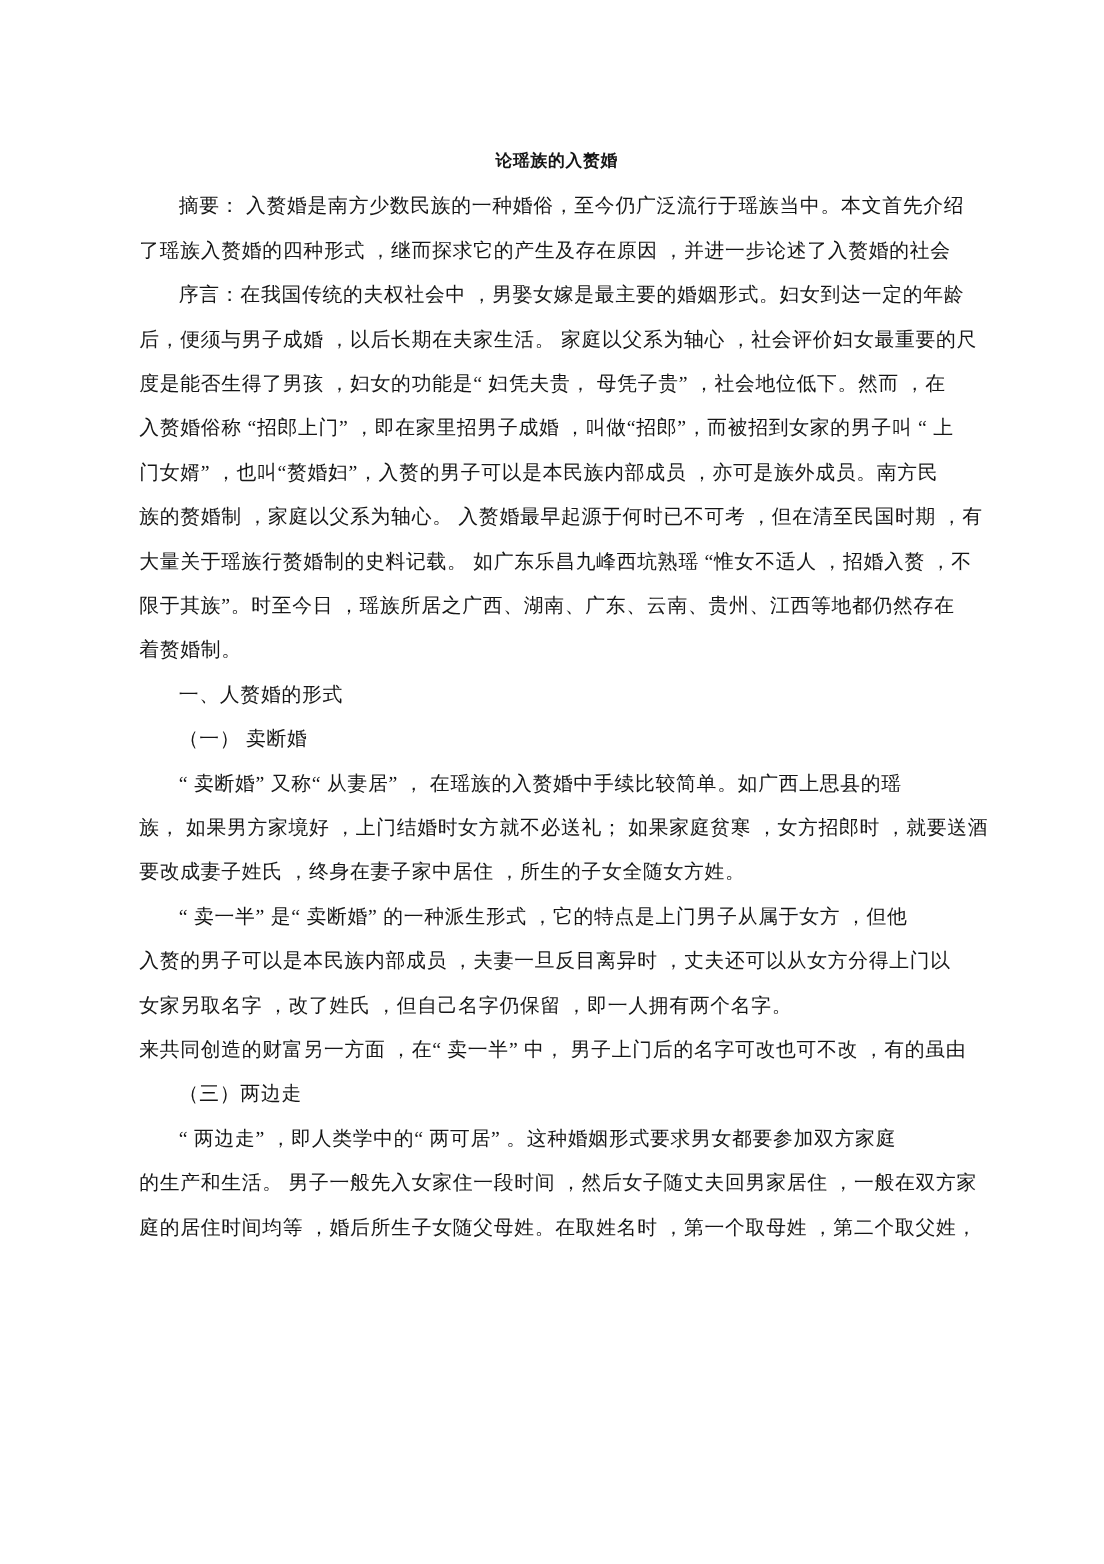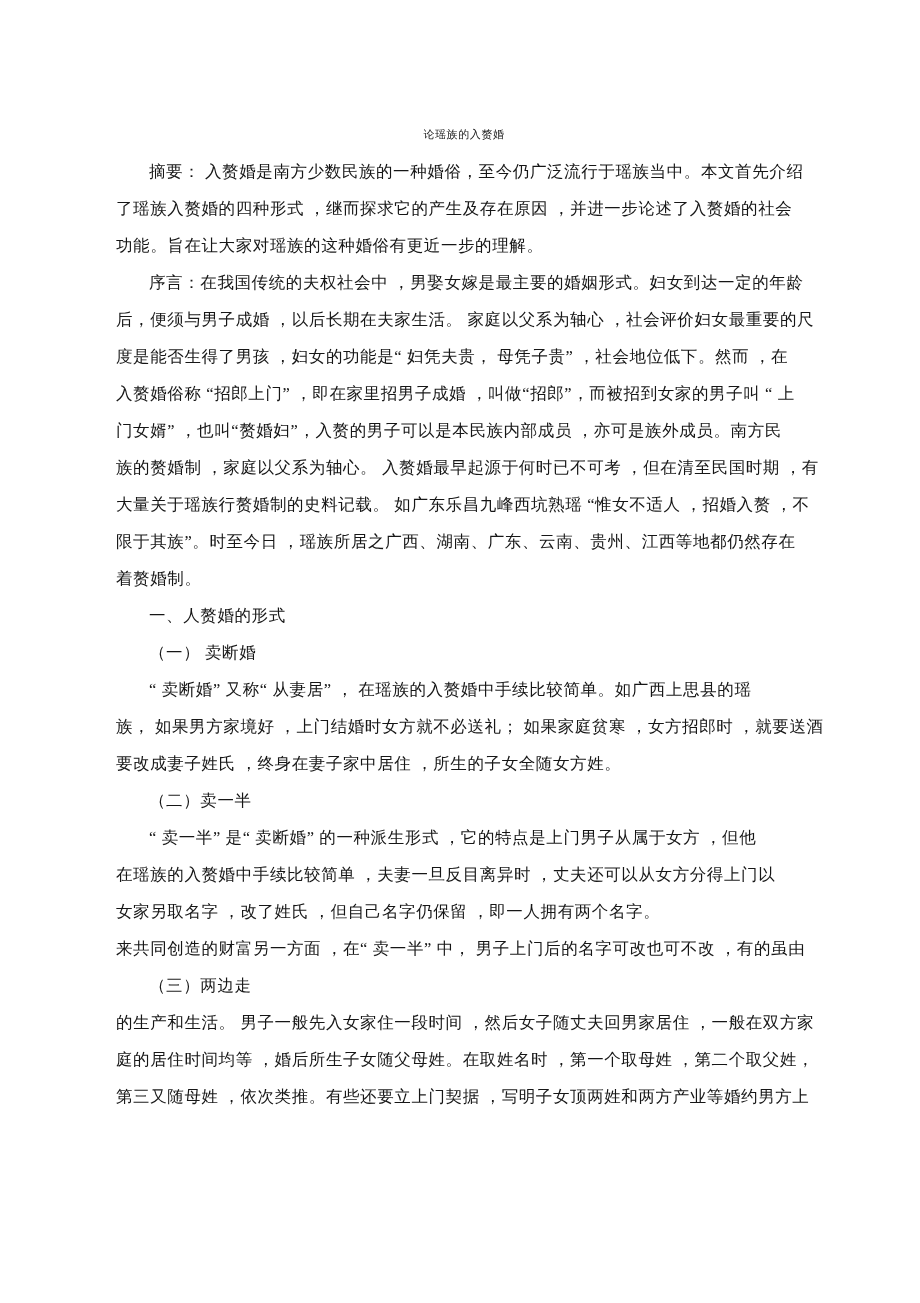--- a/index.html
+++ b/index.html
@@ -19,58 +19,56 @@
     color: #161616;
     font-family: "Liberation Serif", "DejaVu Serif", serif;
     font-size: 16.5px;
     letter-spacing: 0.6px;
   }
   .doc-title {
     margin: 0;
     height: 37px;
     line-height: 37px;
     text-align: center;
-    font-size: 11px;
-    font-weight: normal;
+    font-size: 14px;
+    font-weight: bold;
     white-space: pre;
   }
   .line {
     height: 37px;
     line-height: 37px;
     white-space: pre;
   }
   .line.indent {
     text-indent: 2em;
   }
 </style>
 </head>
 <body>
 
 <div class="page">
   <h1 class="doc-title">论瑶族的入赘婚</h1>
 
   <div class="line indent">摘要： 入赘婚是南方少数民族的一种婚俗，至今仍广泛流行于瑶族当中。本文首先介绍</div>
   <div class="line">了瑶族入赘婚的四种形式 ，继而探求它的产生及存在原因 ，并进一步论述了入赘婚的社会</div>
-  <div class="line">功能。旨在让大家对瑶族的这种婚俗有更近一步的理解。</div>
   <div class="line indent">序言：在我国传统的夫权社会中 ，男娶女嫁是最主要的婚姻形式。妇女到达一定的年龄</div>
   <div class="line">后，便须与男子成婚 ，以后长期在夫家生活。 家庭以父系为轴心 ，社会评价妇女最重要的尺</div>
   <div class="line">度是能否生得了男孩 ，妇女的功能是“ 妇凭夫贵， 母凭子贵” ，社会地位低下。然而 ，在</div>
   <div class="line">入赘婚俗称 “招郎上门” ，即在家里招男子成婚 ，叫做“招郎”，而被招到女家的男子叫 “ 上</div>
   <div class="line">门女婿” ，也叫“赘婚妇”，入赘的男子可以是本民族内部成员 ，亦可是族外成员。南方民</div>
   <div class="line">族的赘婚制 ，家庭以父系为轴心。 入赘婚最早起源于何时已不可考 ，但在清至民国时期 ，有</div>
   <div class="line">大量关于瑶族行赘婚制的史料记载。 如广东乐昌九峰西坑熟瑶 “惟女不适人 ，招婚入赘 ，不</div>
   <div class="line">限于其族”。时至今日 ，瑶族所居之广西、湖南、广东、云南、贵州、江西等地都仍然存在</div>
   <div class="line">着赘婚制。</div>
   <div class="line indent">一、人赘婚的形式</div>
   <div class="line indent">（一） 卖断婚</div>
   <div class="line indent">“ 卖断婚” 又称“ 从妻居” ， 在瑶族的入赘婚中手续比较简单。如广西上思县的瑶</div>
   <div class="line">族， 如果男方家境好 ，上门结婚时女方就不必送礼； 如果家庭贫寒 ，女方招郎时 ，就要送酒</div>
   <div class="line">要改成妻子姓氏 ，终身在妻子家中居住 ，所生的子女全随女方姓。</div>
-  <div class="line indent">（二）卖一半</div>
   <div class="line indent">“ 卖一半” 是“ 卖断婚” 的一种派生形式 ，它的特点是上门男子从属于女方 ，但他</div>
-  <div class="line">在瑶族的入赘婚中手续比较简单 ，夫妻一旦反目离异时 ，丈夫还可以从女方分得上门以</div>
+  <div class="line">入赘的男子可以是本民族内部成员 ，夫妻一旦反目离异时 ，丈夫还可以从女方分得上门以</div>
   <div class="line">女家另取名字 ，改了姓氏 ，但自己名字仍保留 ，即一人拥有两个名字。</div>
   <div class="line">来共同创造的财富另一方面 ，在“ 卖一半” 中， 男子上门后的名字可改也可不改 ，有的虽由</div>
   <div class="line indent">（三）两边走</div>
+  <div class="line indent">“ 两边走” ，即人类学中的“ 两可居” 。这种婚姻形式要求男女都要参加双方家庭</div>
   <div class="line">的生产和生活。 男子一般先入女家住一段时间 ，然后女子随丈夫回男家居住 ，一般在双方家</div>
   <div class="line">庭的居住时间均等 ，婚后所生子女随父母姓。在取姓名时 ，第一个取母姓 ，第二个取父姓，</div>
-  <div class="line">第三又随母姓 ，依次类推。有些还要立上门契据 ，写明子女顶两姓和两方产业等婚约男方上</div>
 </div>
 
 </body></html>

